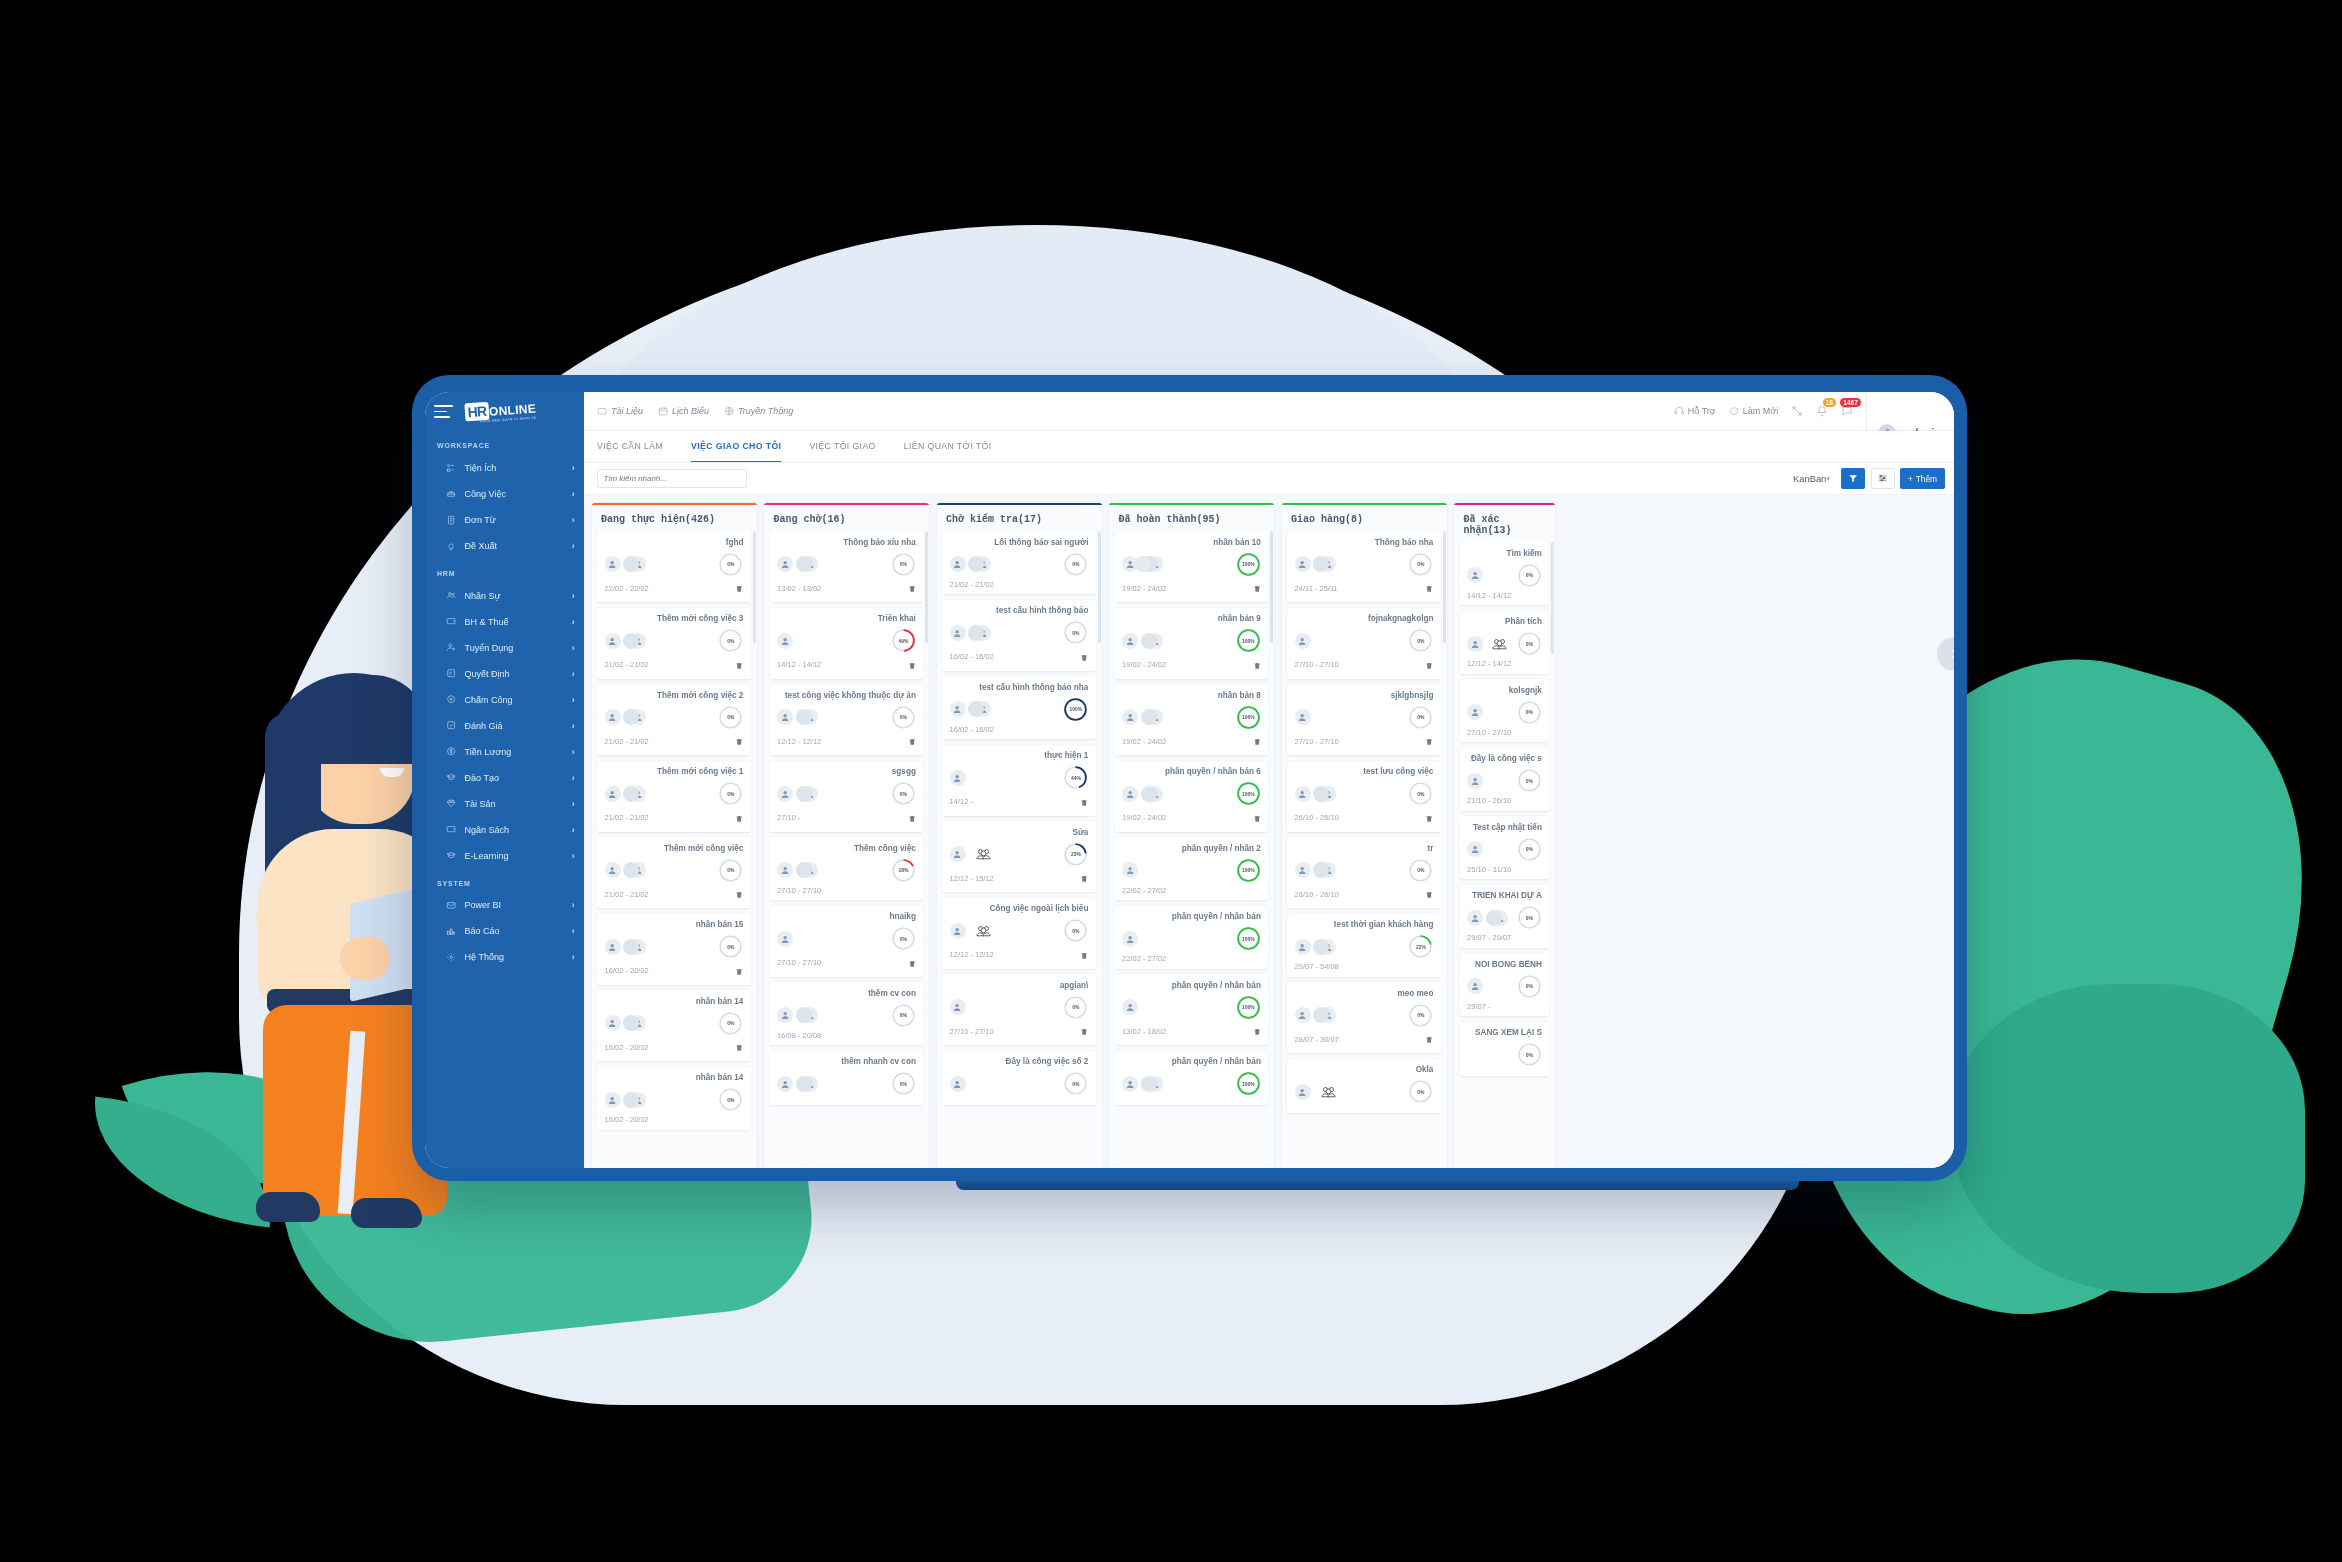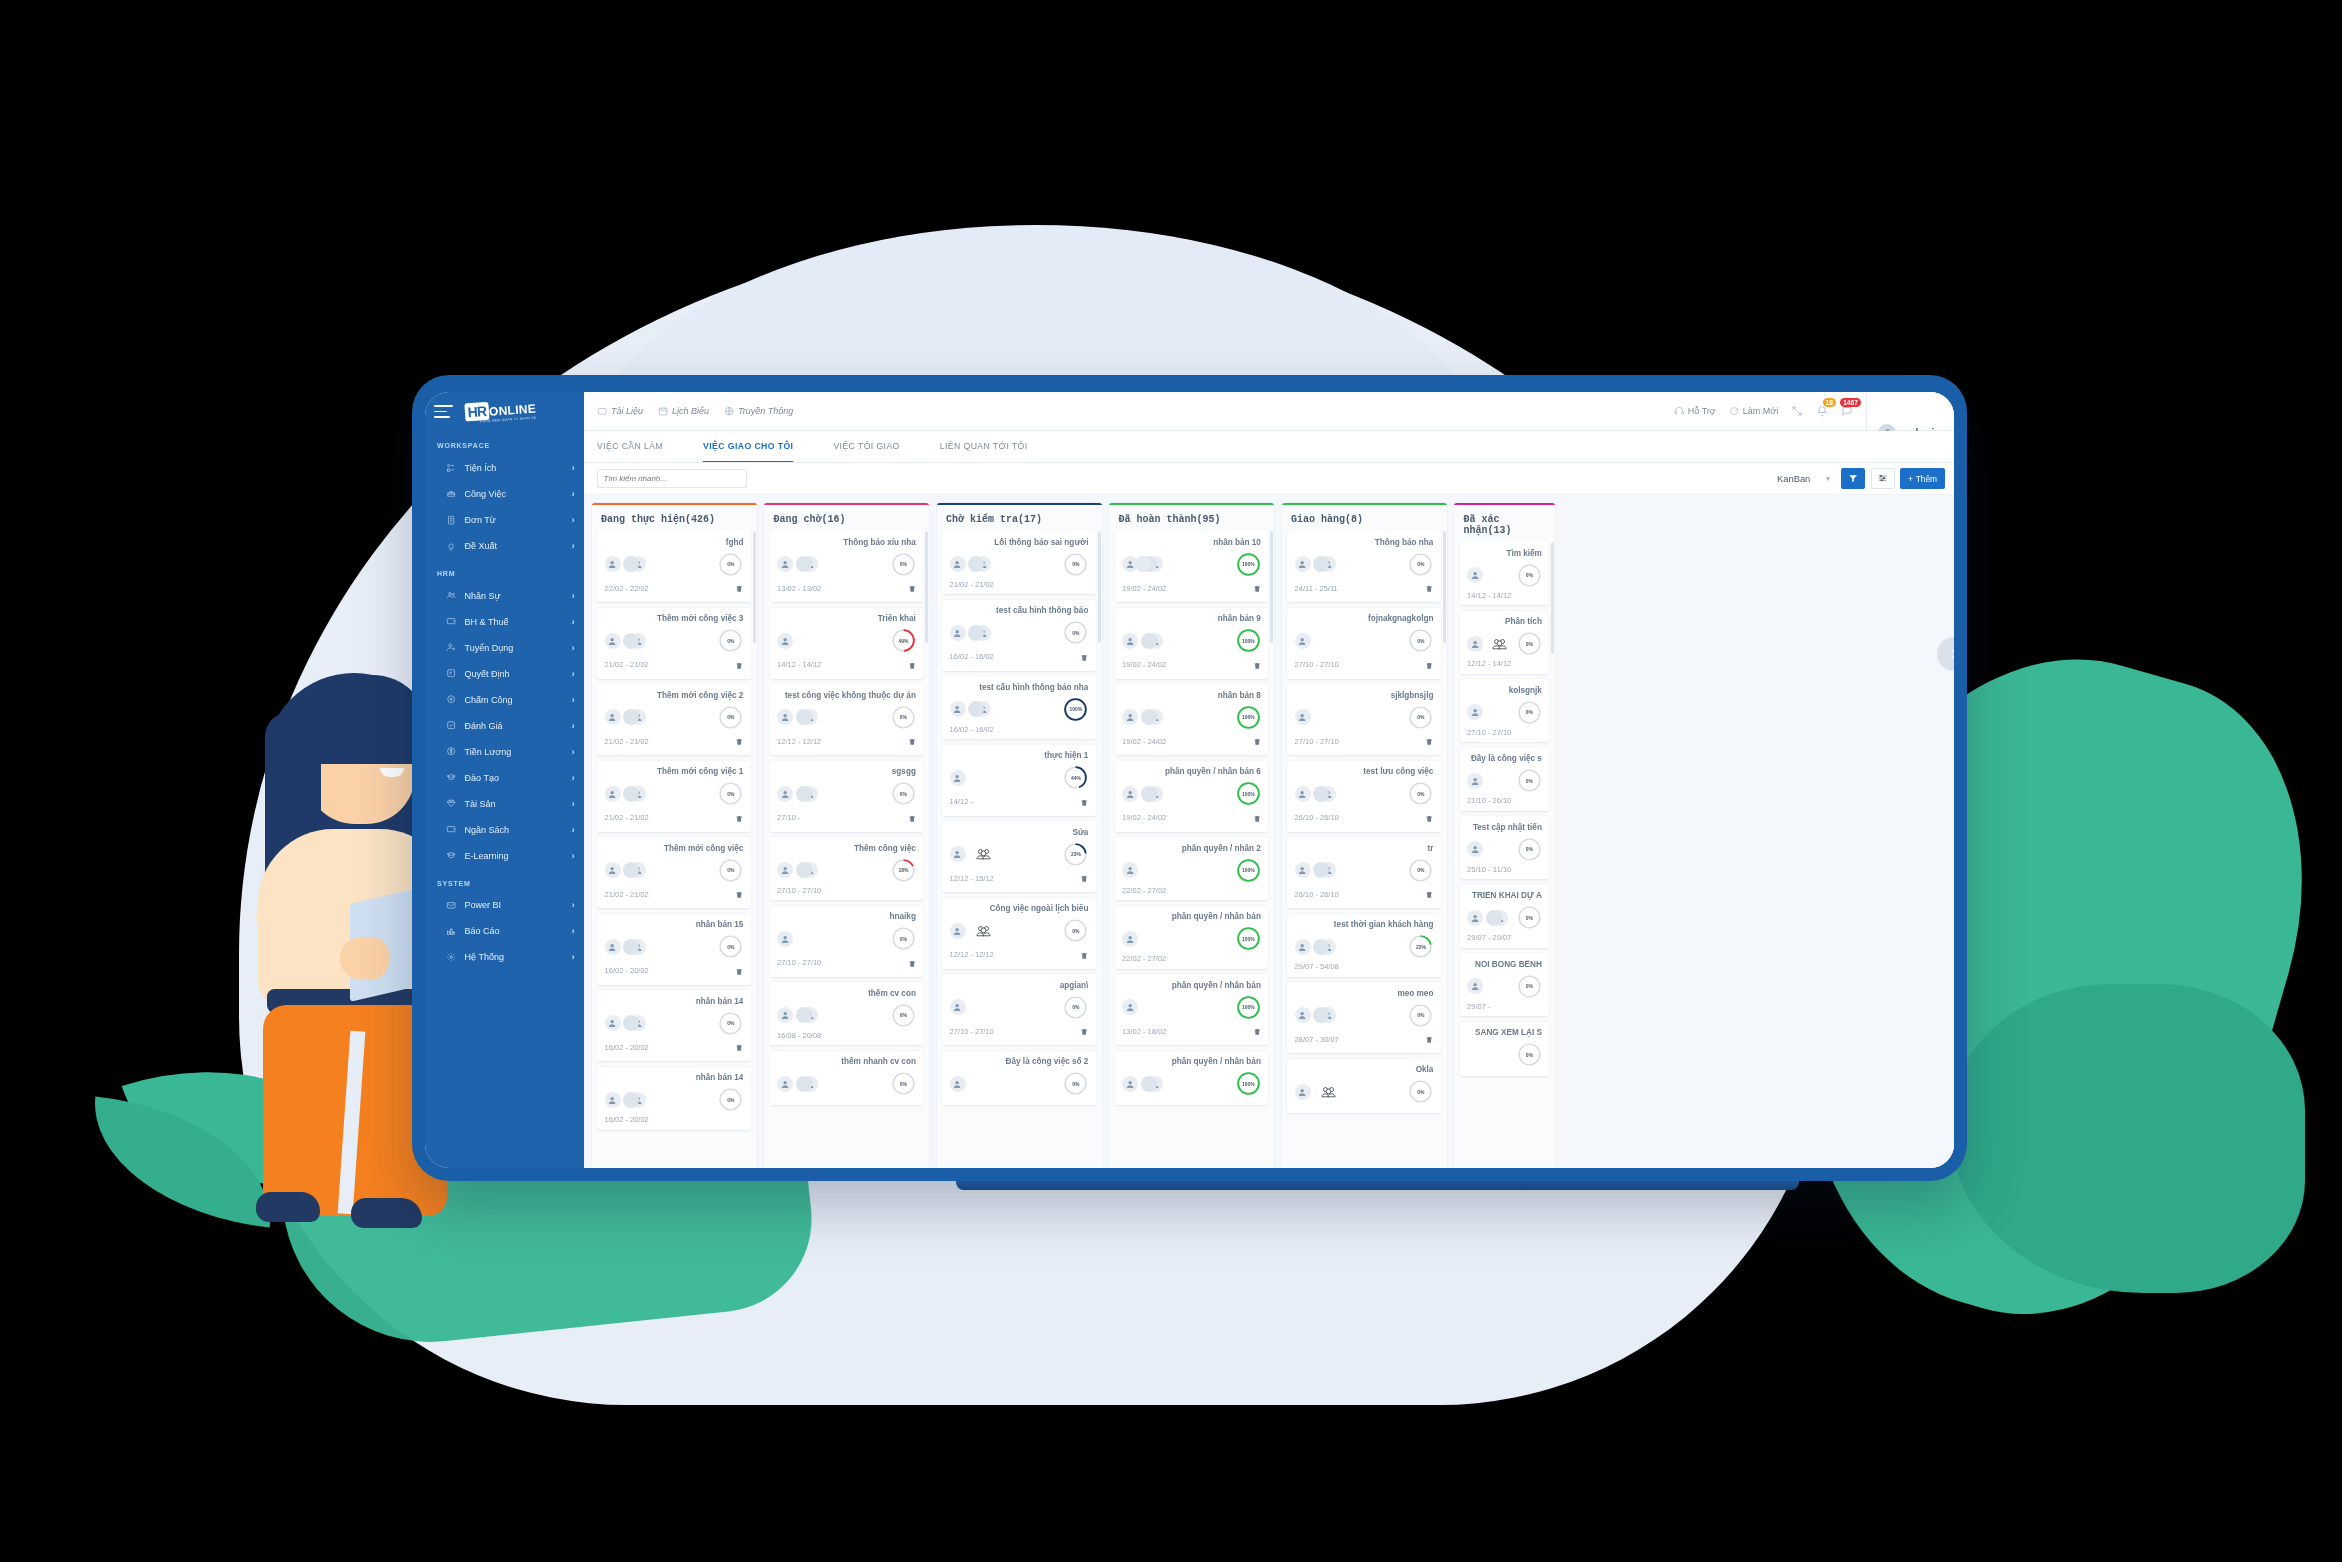--- a/index.html
+++ b/index.html
@@ -110,33 +110,33 @@
     position:absolute; top:-4.7px; right:-7.5px; background:#f5a623; color:#fff;
     font-size:6.6px; font-weight:bold; border-radius:8.4px; padding:0.9px 2.8px; min-width:12px; text-align:center;
   }
   .badge.red { background:#e8323c; }
   .tb-user { display:flex; align-items:center; gap:5.6px; border-left:0.9px solid #e7ecf3; padding-left:11.2px; cursor:pointer; }
   .avatar-sm { width:18px; height:18px; border-radius:50%; background:#cfd8e3; display:flex; align-items:center; justify-content:center; }
   .avatar-sm svg { width:11.2px; height:11.2px; fill:#8fa3ba; }
   .tb-user span { font-size:15px; color:#4a5a6e;margin-top:44px; }
 
   
-  .tabs { height:32px; background:#fff; display:flex; align-items:stretch; padding:0 13px; gap:40px; border-bottom:0.9px solid #e7ecf3; }
+  .tabs { height:32px; background:#fff; display:flex; align-items:stretch; padding:0 13px; gap:28px; border-bottom:0.9px solid #e7ecf3; }
   .tab { display:flex; align-items:center; font-size:8.7px; letter-spacing:0.4px; color:#7b8a9e; cursor:pointer; border-bottom:1.9px solid transparent; }
   .tab.active { color:#1b6fc9; font-weight:bold; border-bottom-color:#1b6fc9; }
 
   
   .toolbar { height:32px; background:#fff; display:flex; align-items:center; padding:0 9.4px 0 13px; gap:5.6px; border-bottom:0.9px solid #eef1f6; }
   .search-box {
     flex:0 0 auto; width:150px; height:19px; border:0.9px solid #dfe5ee; border-radius:1.9px;
     display:flex; align-items:center; padding:0 5.6px; background:#fff;
   }
   .search-box input { border:0; outline:0; width:100%; font-size:7.9px; font-style:italic; color:#9aa7b8; font-family:inherit; background:transparent; }
   .tb-spacer { flex:1; }
-  .select-kanban { display:flex; align-items:center; gap:16px; font-size:9.4px; color:#4b5c70; cursor:pointer; padding-right:5.6px; }
+  .select-kanban { display:flex; align-items:center; gap:0; font-size:9.4px; color:#4b5c70; cursor:pointer; padding-right:5.6px; }
   .select-kanban .chev { font-size:7.5px; color:#98a6b8; }
   .btn-ico { width:24px; height:20.6px; border-radius:1.9px; display:flex; align-items:center; justify-content:center; cursor:pointer; }
   .btn-filter { background:#1b6fc9; }
   .btn-filter svg { width:10.3px; height:10.3px; fill:#fff; }
   .btn-settings { background:#fff; border:0.9px solid #dfe5ee; }
   .btn-settings svg { width:11.2px; height:10.3px; stroke:#4b5c70; stroke-width:1.4; }
   .btn-add {
     height:20.6px; background:#1b6fc9; color:#fff; font-size:8.4px; border-radius:1.9px;
     display:flex; align-items:center; gap:2.8px; padding:0 7.5px; cursor:pointer; font-weight:500;
   }

